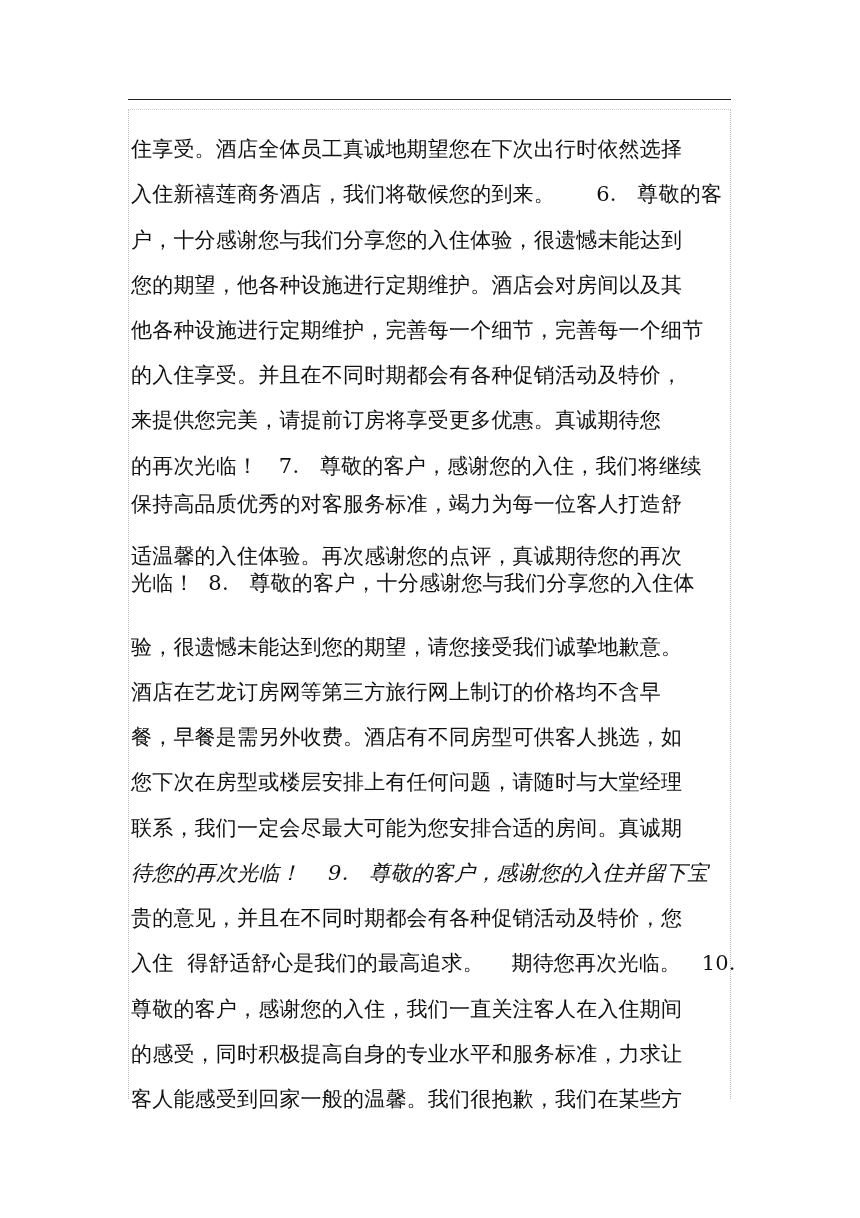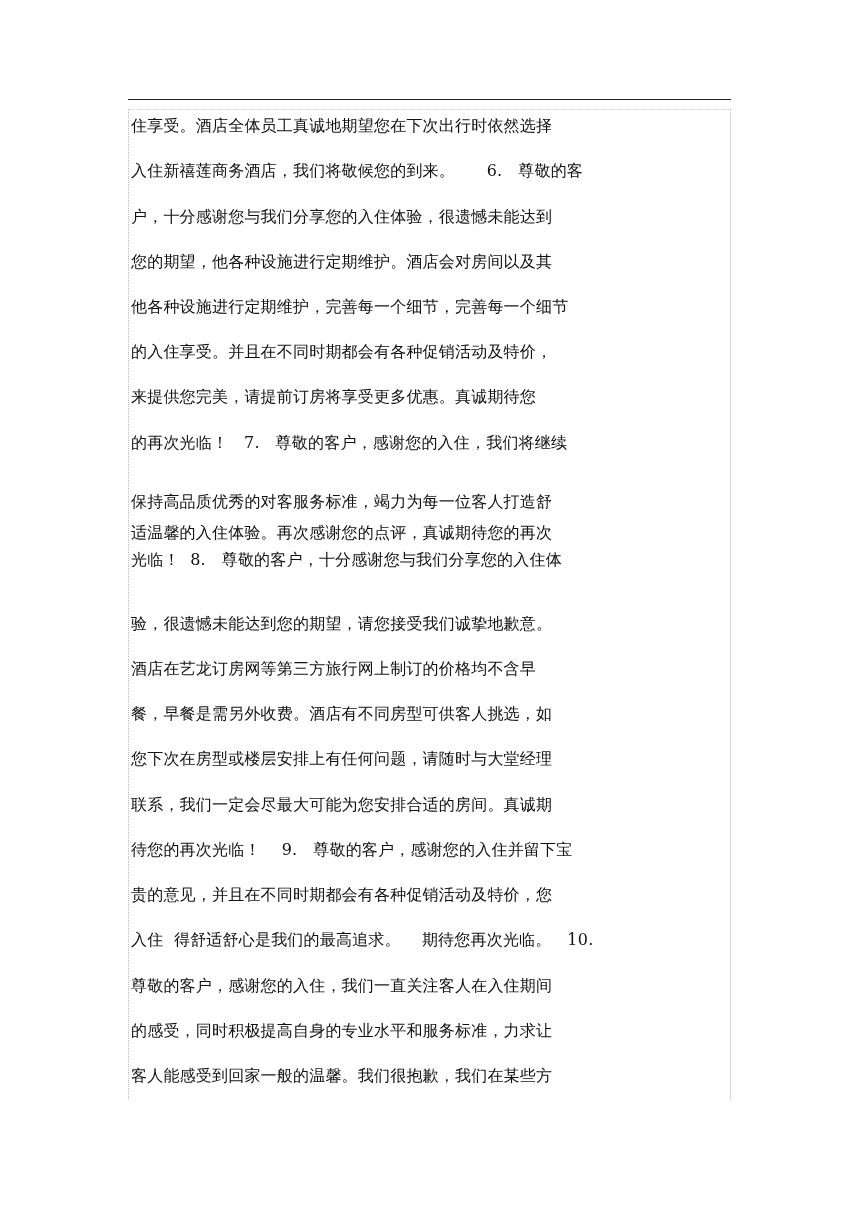--- a/index.html
+++ b/index.html
@@ -1,44 +1,44 @@
 <!DOCTYPE html>
 <html><head>
   <meta charset="utf-8">
   <style>
     html, body { margin: 0; padding: 0; background: #ffffff; }
     body { width: 860px; height: 1218px; position: relative; overflow: hidden; font-family: "DejaVu Sans", sans-serif; }
     .top-rule { position: absolute; left: 128px; top: 99px; width: 603px; height: 0; border-top: 1px solid #222; }
     .frame { position: absolute; left: 128px; top: 109px; width: 601px; height: 989px;
              border-left: 1px dotted #bbb; border-right: 1px dotted #bbb; border-top: 1px dotted #ccc; }
-    .line { position: absolute; left: 131px; white-space: pre; font-size: 16px; color: #111; letter-spacing: 0.2px;
-            font-family: "DejaVu Serif", serif; }
+    .line { position: absolute; left: 131px; white-space: pre; font-size: 21px; color: #111; letter-spacing: 0.2px;
+            font-family: "DejaVu Serif", serif; margin-top: 19px; }
   </style>
 </head>
 <body>
 
 <div class="top-rule"></div>
 <div class="frame"></div>
 
 <div>
   <div class="line" style="top:116px">住享受。酒店全体员工真诚地期望您在下次出行时依然选择</div>
   <div class="line" style="top: 161.2px;">入住新禧莲商务酒店，我们将敬候您的到来。      6.   尊敬的客</div>
   <div class="line" style="top: 206.5px;">户，十分感谢您与我们分享您的入住体验，很遗憾未能达到</div>
   <div class="line" style="top: 251.7px;">您的期望，他各种设施进行定期维护。酒店会对房间以及其</div>
   <div class="line" style="top: 297px;">他各种设施进行定期维护，完善每一个细节，完善每一个细节</div>
   <div class="line" style="top: 342.2px;">的入住享受。并且在不同时期都会有各种促销活动及特价，</div>
   <div class="line" style="top: 387.4px;">来提供您完美，请提前订房将享受更多优惠。真诚期待您</div>
   <div class="line" style="top: 432.7px;">的再次光临！   7.   尊敬的客户，感谢您的入住，我们将继续</div>
-  <div class="line" style="top: 492px;">保持高品质优秀的对客服务标准，竭力为每一位客人打造舒</div>
+  <div class="line" style="top: 471px;">保持高品质优秀的对客服务标准，竭力为每一位客人打造舒</div>
   <div class="line" style="top: 523.1px;">适温馨的入住体验。再次感谢您的点评，真诚期待您的再次</div>
   <div class="line" style="top: 550px;">光临！  8.   尊敬的客户，十分感谢您与我们分享您的入住体</div>
   <div class="line" style="top: 613.6px;">验，很遗憾未能达到您的期望，请您接受我们诚挚地歉意。</div>
   <div class="line" style="top: 658.9px;">酒店在艺龙订房网等第三方旅行网上制订的价格均不含早</div>
   <div class="line" style="top: 704.1px;">餐，早餐是需另外收费。酒店有不同房型可供客人挑选，如</div>
   <div class="line" style="top: 749.3px;">您下次在房型或楼层安排上有任何问题，请随时与大堂经理</div>
   <div class="line" style="top: 794.6px;">联系，我们一定会尽最大可能为您安排合适的房间。真诚期</div>
-  <div class="line" style="top: 839.8px;">待您的再次光临！    9.   尊敬的客户，感谢您的入住并留下宝</div>
+  <div class="line" style="top: 839.8px; font-style: italic;">待您的再次光临！    9.   尊敬的客户，感谢您的入住并留下宝</div>
   <div class="line" style="top:885px">贵的意见，并且在不同时期都会有各种促销活动及特价，您</div>
   <div class="line" style="top: 930.3px; text-align: center;">入住  得舒适舒心是我们的最高追求。    期待您再次光临。   10.</div>
   <div class="line" style="top: 975.5px;">尊敬的客户，感谢您的入住，我们一直关注客人在入住期间</div>
   <div class="line" style="top: 1020.8px;">的感受，同时积极提高自身的专业水平和服务标准，力求让</div>
   <div class="line" style="top:1066px">客人能感受到回家一般的温馨。我们很抱歉，我们在某些方</div>
 </div>
 
 </body></html>

